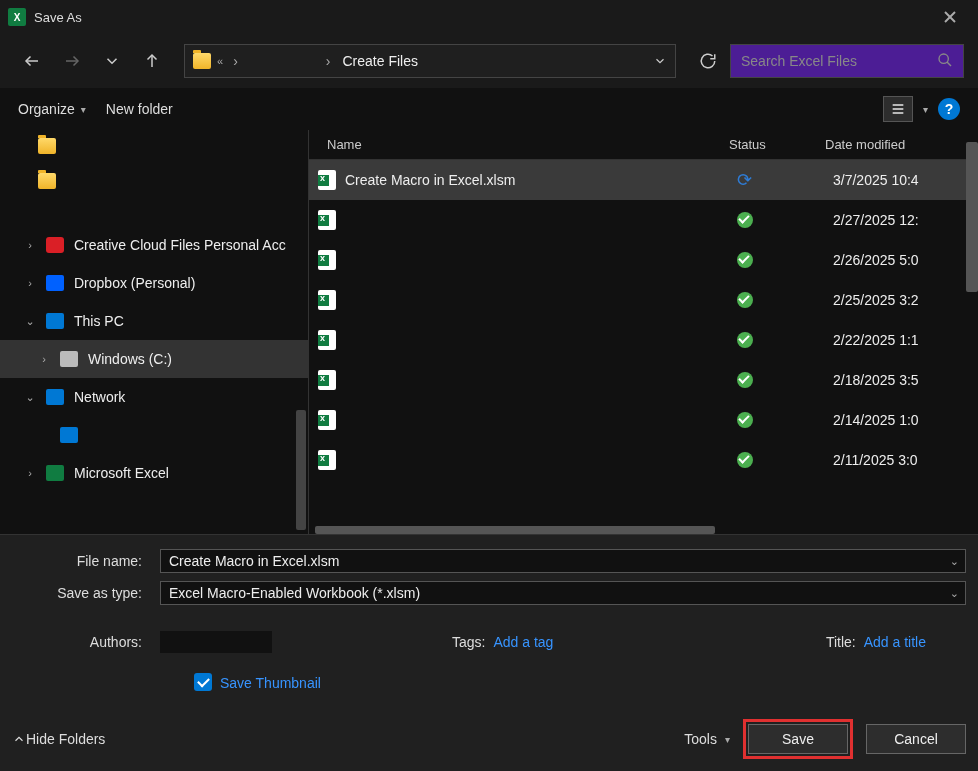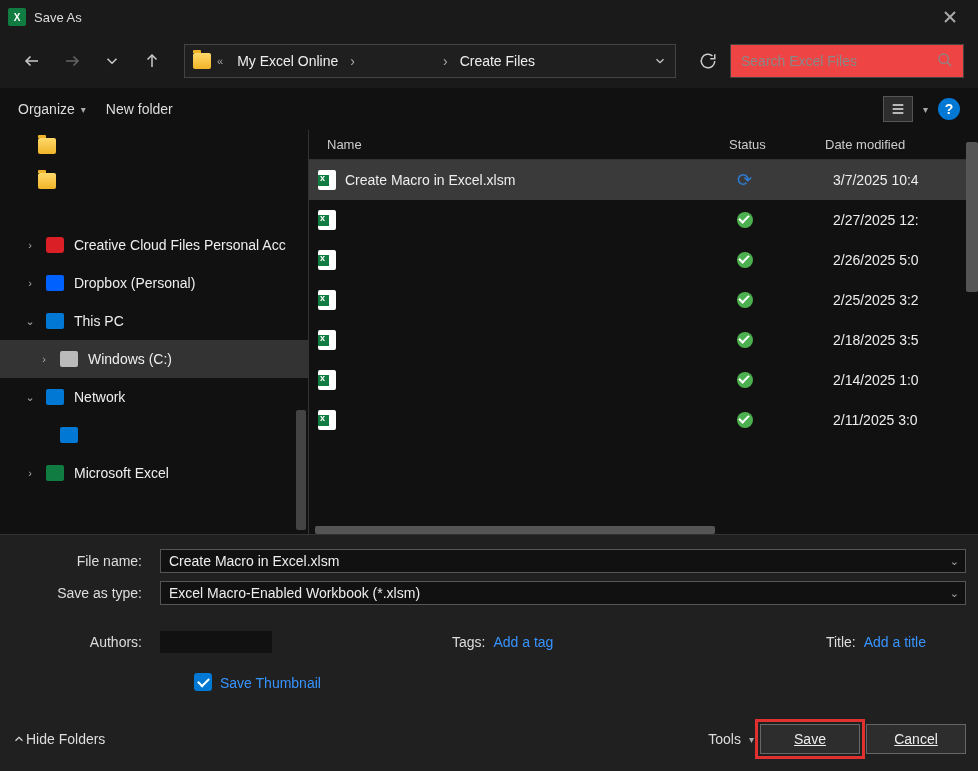--- a/index.html
+++ b/index.html
@@ -17,21 +17,21 @@
   .nav-btn { width: 36px; height: 36px; display: flex; align-items: center; justify-content: center; color: #ccc; border-radius: 3px; }
   .nav-btn.disabled { color: #666; }
   .nav-btn svg { width: 18px; height: 18px; }
   .breadcrumb-box { flex: 1; height: 34px; border: 1px solid #444; background: #1f1f1f; display: flex; align-items: center; margin: 0 10px; position: relative; }
   .bc-folder-icon { width: 22px; height: 18px; margin: 0 6px 0 8px; }
   .bc-chev-small { color: #aaa; font-size: 11px; margin-right: 6px; }
   .bc-seg { padding: 0 8px; color: #eee; height: 100%; display: flex; align-items: center; }
   .bc-sep { color: #aaa; padding: 0 4px; }
   .bc-drop { margin-left: auto; width: 30px; display: flex; align-items: center; justify-content: center; color: #ccc; height: 100%; }
   .refresh-btn { width: 36px; height: 34px; display: flex; align-items: center; justify-content: center; color: #ccc; }
-  .search-box { width: 234px; height: 34px; border: 1px solid #444; background: #ef4444; display: flex; align-items: center; padding: 0 10px; }
+  .search-box { width: 234px; height: 34px; border: 1px solid #444; background: #4c1d95; display: flex; align-items: center; padding: 0 10px; }
   .search-box input { flex: 1; background: transparent; border: none; color: #eee; outline: none; font-size: 14px; }
   .search-box input::placeholder { color: #888; }
   .search-ico { color: #888; }
   
   
   .toolbar { height: 42px; display: flex; align-items: center; padding: 0 18px; gap: 20px; }
   .tool-btn { display: flex; align-items: center; gap: 6px; color: #ddd; }
   .tool-chev { font-size: 10px; color: #aaa; }
   .view-btns { margin-left: auto; display: flex; align-items: center; gap: 10px; }
   .view-icon-box { width: 30px; height: 26px; border: 1px solid #555; background: #2d2d2d; display: flex; align-items: center; justify-content: center; }
@@ -78,23 +78,23 @@
   .meta-row { display:flex; align-items:center; margin-top:26px; padding-left:0;}
   .meta-label { color:#ddd; margin-right:8px;}
   .meta-link { color:#3794ff;}
   .authors-box { width:112px; height:22px; background:#111; margin-right:60px;}
   .thumb-row { display:flex; align-items:flex-end; margin-top:20px; padding-left:182px; gap:8px;}
   .checkbox { width:18px; height:18px; background:#0078d4; border-radius:3px; display:flex; align-items:center; justify-content:center;}
   .checkbox::after { content:""; width:5px; height:9px; border-right:2px solid #fff; border-bottom:2px solid #fff; transform:rotate(45deg) translate(-1px,-1px);}
   
   .footer { position:absolute; bottom:12px; left:12px; right:12px; display:flex; align-items:center;}
   .hide-folders { display:flex; align-items:center; color:#ddd;}
-  .footer-right { margin-left:auto; display:flex; align-items:center; gap:1px;}
+  .footer-right { margin-left:auto; display:flex; align-items:center; gap:13px;}
   .tools { display:flex; align-items:center; gap:8px; color:#ddd;}
-  .btn { width:100px; height:30px; border:1px solid #666; background:#2d2d2d; color:#eee; display:flex; align-items:center; justify-content:center; font-size:14px;text-decoration:underline;}
+  .btn { width:100px; height:30px; border:1px solid #666; background:#2d2d2d; color:#eee; display:flex; align-items:center; justify-content:center; font-size:14px;}
   .save-highlight { border:3px solid #e03030; padding:2px;}
   
   svg { stroke: currentColor; fill: none; stroke-width: 2; }
 </style>
 </head>
 <body>
 
 <div class="titlebar">
   <div class="app-icon">X</div>
   <div class="title-text">Save As</div>
@@ -127,21 +127,20 @@
   <div class="nav-btn">
       <svg viewBox="0 0 24 24">
         <line x1="12" y1="20" x2="12" y2="4"></line>
         <polyline points="6,10 12,4 18,10"></polyline>
       </svg>
     </div>
 
   <div class="breadcrumb-box">
     <div class="side-icon folder bc-folder-icon"></div>
     <span class="bc-chev-small">«</span>
-    <span class="bc-seg">My Excel Online</span>
     <span class="bc-sep">›</span>
     <span style="width:80px"></span>
     <span class="bc-sep">›</span>
     <span class="bc-seg">Create Files</span>
     <div class="bc-drop">
         <svg viewBox="0 0 24 24" width="14" height="14">
           <polyline points="6,9 12,15 18,9"></polyline>
         </svg>
       </div>
   </div>
@@ -279,20 +278,30 @@
       <div class="fr-date">2/25/2025 3:2</div>
     </div>
     <div class="file-row">
       <div class="fr-icon">
           <div class="excel-ico"></div>
         </div>
       <div class="fr-name"></div>
       <div class="fr-status">
           <div class="status-ok"></div>
         </div>
+      <div class="fr-date">2/22/2025 1:1</div>
+    </div>
+    <div class="file-row">
+      <div class="fr-icon">
+          <div class="excel-ico"></div>
+        </div>
+      <div class="fr-name"></div>
+      <div class="fr-status">
+          <div class="status-ok"></div>
+        </div>
       <div class="fr-date">2/18/2025 3:5</div>
     </div>
     <div class="file-row">
       <div class="fr-icon">
           <div class="excel-ico"></div>
         </div>
       <div class="fr-name"></div>
       <div class="fr-status">
           <div class="status-ok"></div>
         </div>

